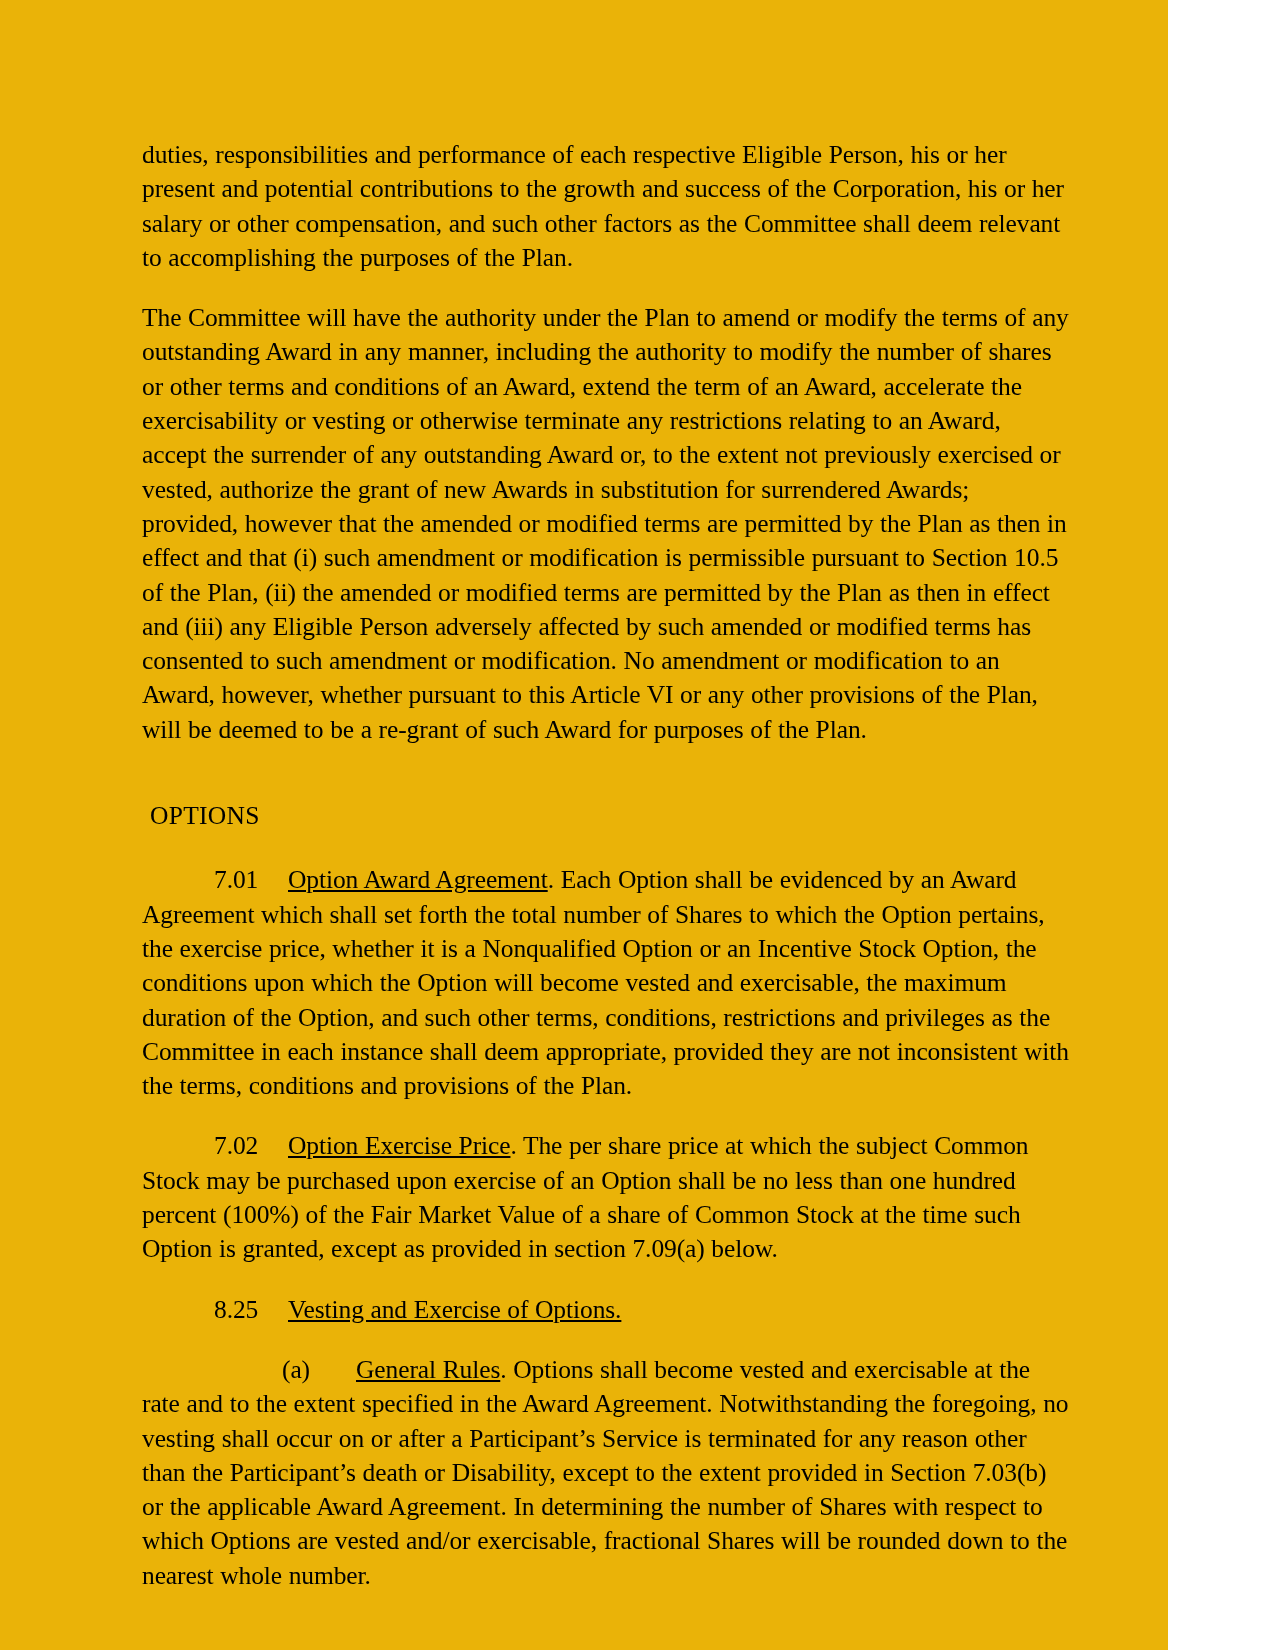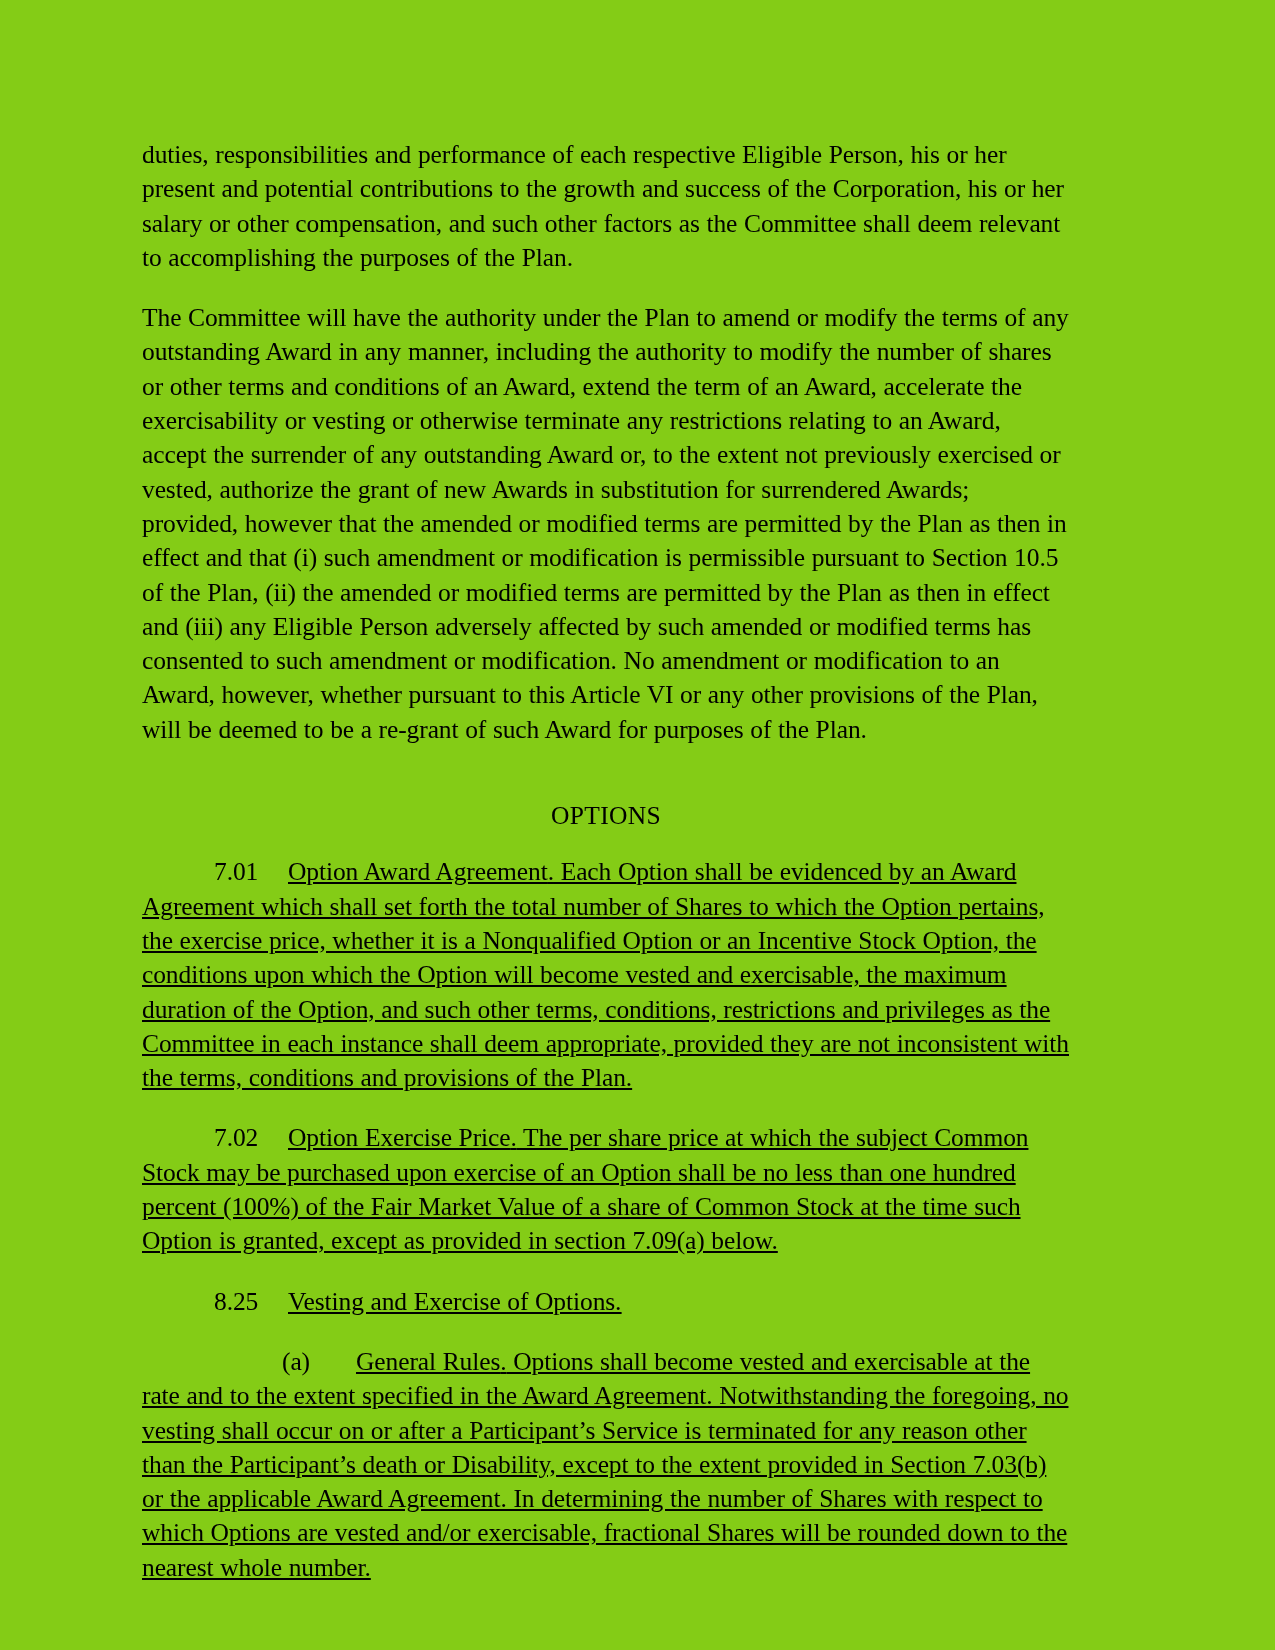--- a/index.html
+++ b/index.html
@@ -7,23 +7,23 @@
     margin: 0;
     padding: 0;
     background: #ffffff;
   }
   body {
     font-family: "Liberation Serif", "DejaVu Serif", serif;
     color: #000000;
   }
   .page {
     position: relative;
-    width: 1275px;
+    width: 1168px;
     height: 1650px;
-    background: #84cc16;
+    background: #eab308;
     box-sizing: border-box;
     overflow: hidden;
   }
   .content {
     position: absolute;
     left: 142px;
     top: 138px;
     width: 928px;
   }
   p.para {
@@ -59,32 +59,30 @@
     font-weight: bold;
     text-align: center;
     margin: 0 0 0 0;
     padding: 12px 0 0 0;
     letter-spacing: 0.3px;
     line-height: 1.345;
   }
   .options-subtitle {
     font-size: 25.5px;
     font-weight: normal;
-    text-align: center;
-    margin: 0;
+    margin: 8px;
     padding: 26px 0 0 0;
     line-height: 1.345;
     letter-spacing: 0.3px;
   }
   .spacer-after-heading {
     height: 22px;
   }
   .sec-block {
     margin: 0 0 26px 0;
-    text-decoration: underline;
   }
   .sec-block:last-child { margin-bottom: 0; }
 </style>
 </head>
 <body>
 
 <div class="page">
   <div class="content">
 
     <p class="para"><span>duties, responsibilities and performance of each respective Eligible Person, his or her present and potential contributions to the growth and success of the Corporation, his or her salary or other compensation, and such other factors as the Committee shall deem relevant to accomplishing the purposes of the Plan.</span></p>

